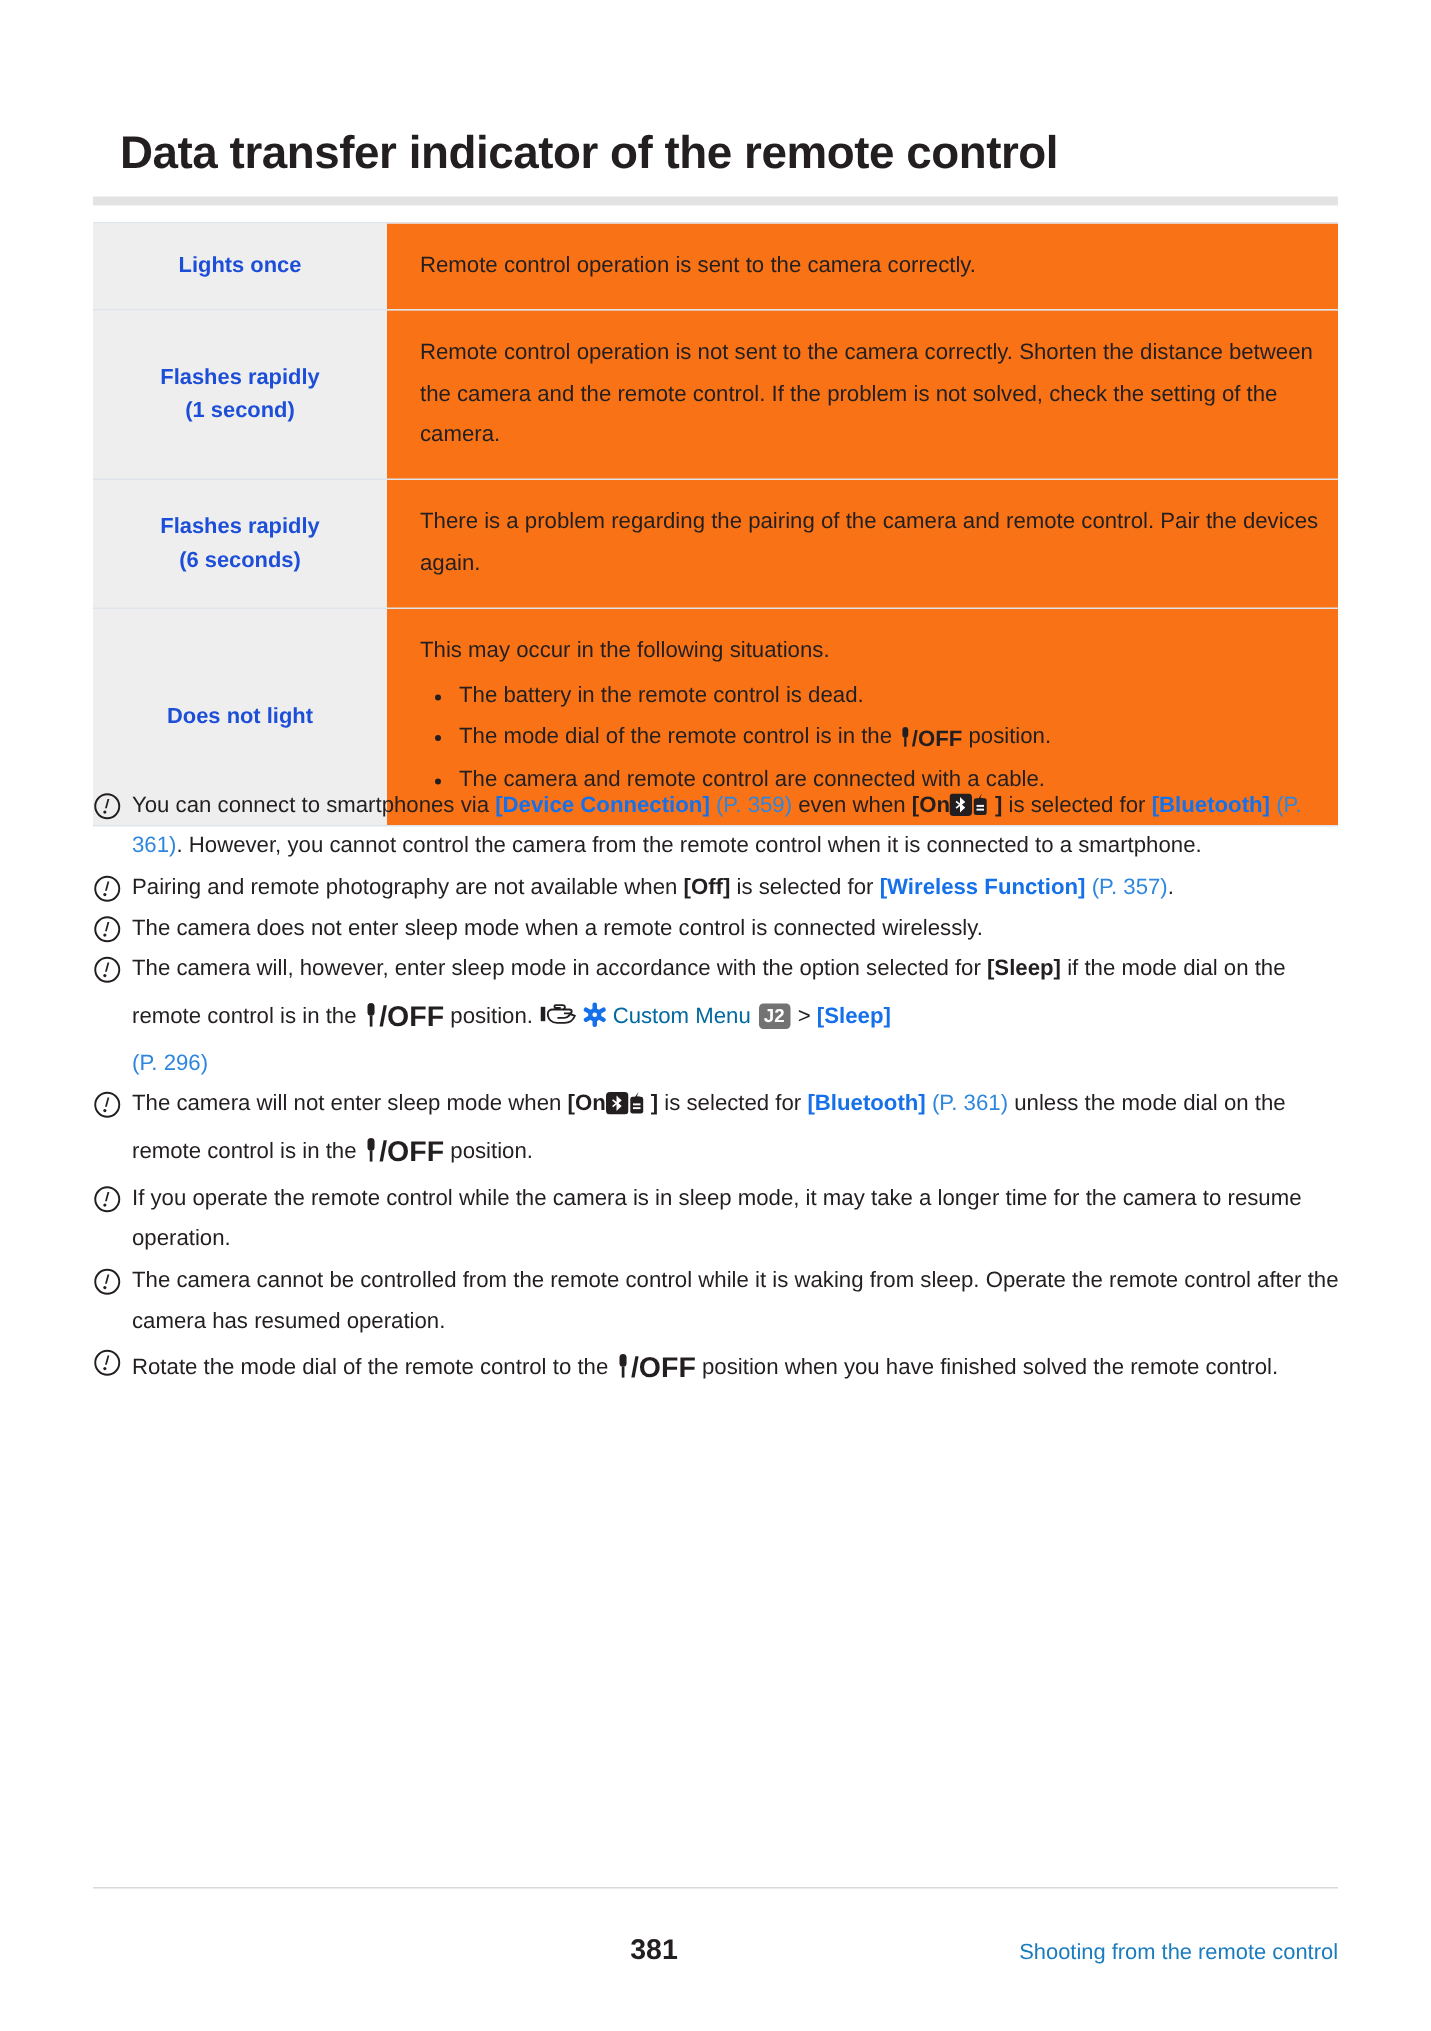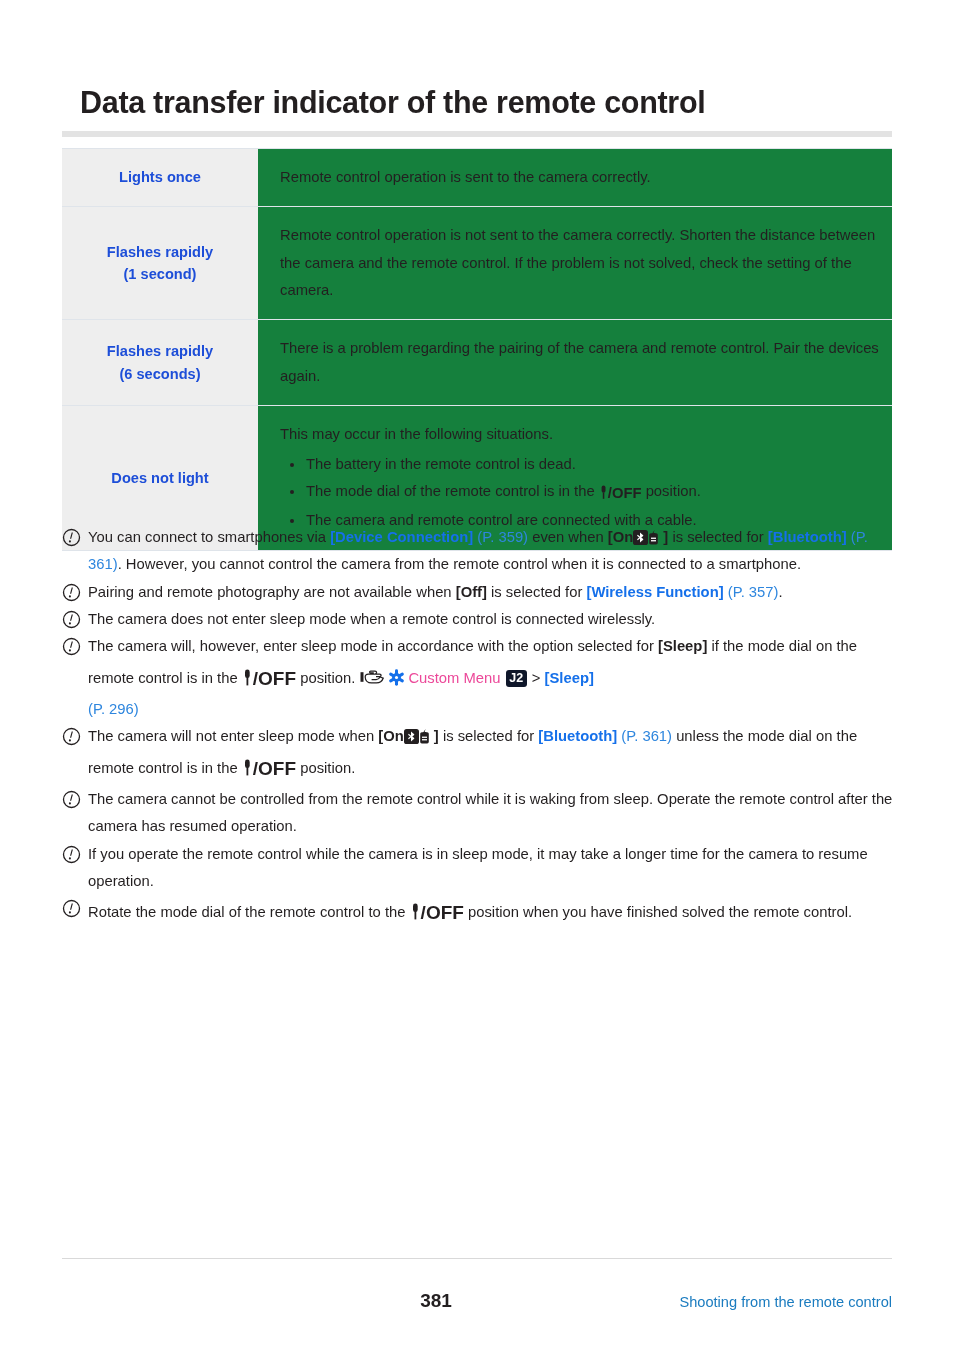--- a/index.html
+++ b/index.html
@@ -65,21 +65,21 @@
     width: 180px;
     background: #eeeeee;
     text-align: center;
     font-weight: bold;
     font-size: 14.6px;
     line-height: 1.55;
     color: #1d4ed8;
     padding: 16px 8px 16px 8px !important;
   }
   .col-desc {
-    background: #15803d;
+    background: #f97316;
     font-size: 14.8px;
     line-height: 1.85;
     color: #231f20;
     padding: 15px 10px 15px 22px !important;
     vertical-align: middle;
   }
   .col-desc p { margin: 0; }
   .sublist {
     margin: 2px 0 0 0;
     padding: 0;
@@ -159,24 +159,24 @@
     height: 17px;
     margin: 0 3px 0 1px;
   }
   .ico-gear {
     display: inline-block;
     vertical-align: -3px;
     width: 17px;
     height: 17px;
     margin: 0 3px 0 1px;
   }
-  .menu-txt { color: #ec4899; }
+  .menu-txt { color: #0369a1; }
   .badge {
     display: inline-block;
-    background: #0f172a;
+    background: #737373;
     color: #ffffff;
     font-weight: bold;
     font-size: 12.5px;
     line-height: 15px;
     height: 16px;
     min-width: 17px;
     text-align: center;
     border-radius: 3px;
     padding: 1px 2px 0 2px;
     vertical-align: 1px;
@@ -358,30 +358,30 @@
             <rect x="4.5" y="9.0" width="1.8" height="7.4" fill="#231f20"></rect>
           </svg><span style="font-size:19px;">/OFF</span></span><span> position.</span>
     </div>
 
     <div class="note">
       <span class="note-ico"><svg width="19" height="19" viewBox="0 0 19 19" xmlns="http://www.w3.org/2000/svg">
             <circle cx="9.5" cy="9.5" r="8" fill="none" stroke="#231f20" stroke-width="1.3"></circle>
             <path d="M10.9 4.6 L9.2 10.8 L8.0 10.8 L9.7 4.6 Z" fill="#231f20"></path>
             <circle cx="7.9" cy="13.4" r="1.05" fill="#231f20"></circle>
           </svg></span>
+      <span>If you operate the remote control while the camera is in sleep mode, it may take a longer time for the camera to resume operation.</span>
+    </div>
+
+    <div class="note">
+      <span class="note-ico"><svg width="19" height="19" viewBox="0 0 19 19" xmlns="http://www.w3.org/2000/svg">
+            <circle cx="9.5" cy="9.5" r="8" fill="none" stroke="#231f20" stroke-width="1.3"></circle>
+            <path d="M10.9 4.6 L9.2 10.8 L8.0 10.8 L9.7 4.6 Z" fill="#231f20"></path>
+            <circle cx="7.9" cy="13.4" r="1.05" fill="#231f20"></circle>
+          </svg></span>
       <span>The camera cannot be controlled from the remote control while it is waking from sleep. Operate the remote control after the camera has resumed operation.</span>
-    </div>
-
-    <div class="note">
-      <span class="note-ico"><svg width="19" height="19" viewBox="0 0 19 19" xmlns="http://www.w3.org/2000/svg">
-            <circle cx="9.5" cy="9.5" r="8" fill="none" stroke="#231f20" stroke-width="1.3"></circle>
-            <path d="M10.9 4.6 L9.2 10.8 L8.0 10.8 L9.7 4.6 Z" fill="#231f20"></path>
-            <circle cx="7.9" cy="13.4" r="1.05" fill="#231f20"></circle>
-          </svg></span>
-      <span>If you operate the remote control while the camera is in sleep mode, it may take a longer time for the camera to resume operation.</span>
     </div>
 
     <div class="note">
       <span class="note-ico"><svg width="19" height="19" viewBox="0 0 19 19" xmlns="http://www.w3.org/2000/svg">
             <circle cx="9.5" cy="9.5" r="8" fill="none" stroke="#231f20" stroke-width="1.3"></circle>
             <path d="M10.9 4.6 L9.2 10.8 L8.0 10.8 L9.7 4.6 Z" fill="#231f20"></path>
             <circle cx="7.9" cy="13.4" r="1.05" fill="#231f20"></circle>
           </svg></span>
       <span>Rotate the mode dial of the remote control to the </span><span class="ico-mic-off"><svg width="11" height="18" viewBox="0 0 11 18" xmlns="http://www.w3.org/2000/svg">
             <rect x="3.0" y="0.6" width="4.7" height="8.6" rx="2.35" fill="#231f20"></rect>

